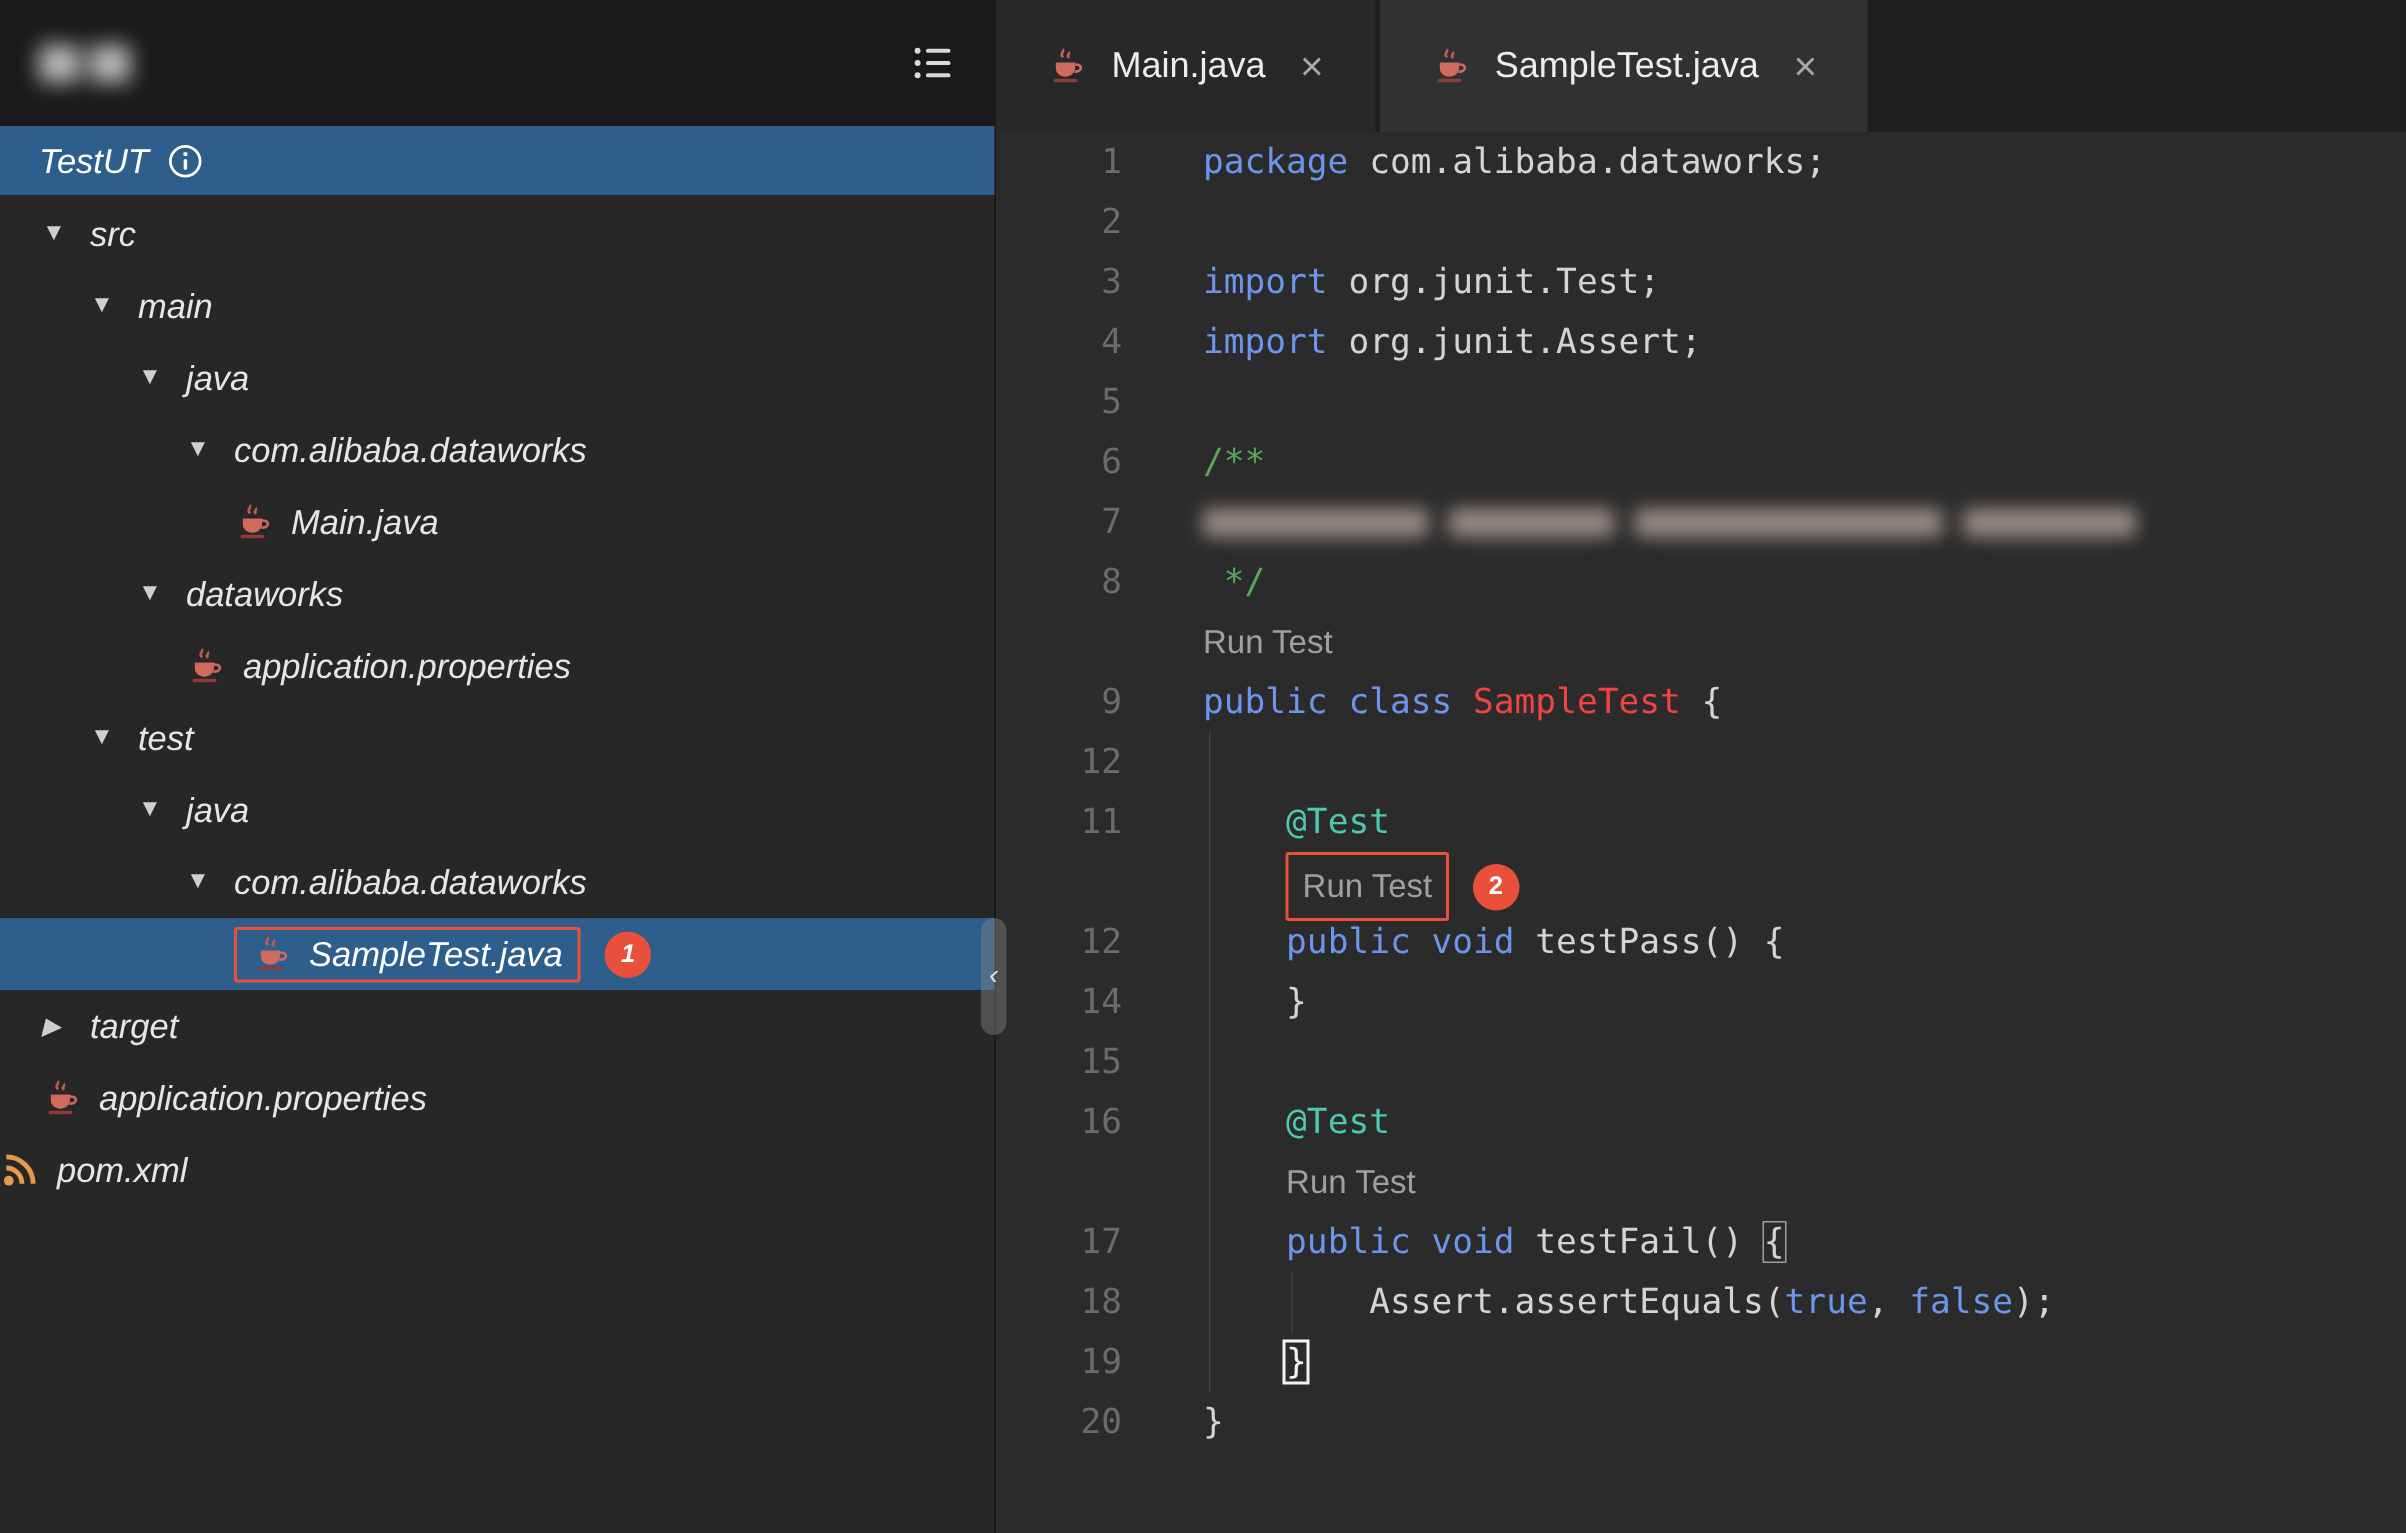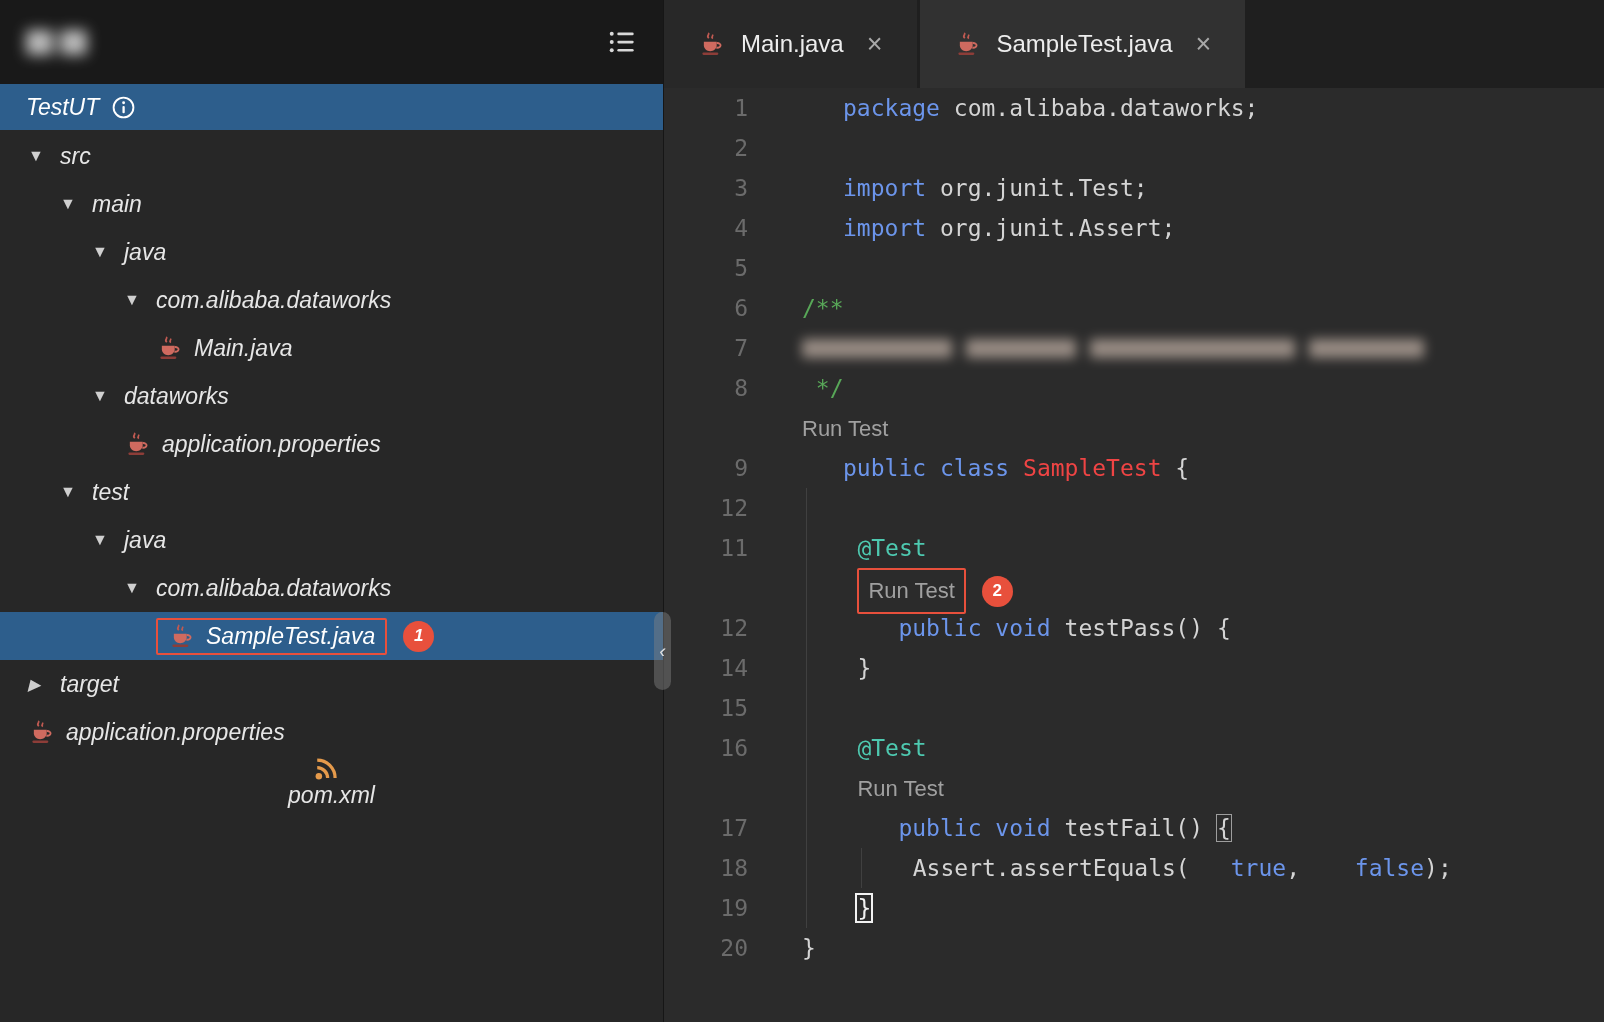--- a/index.html
+++ b/index.html
@@ -46,21 +46,21 @@
   .tab .ficon { width:auto; margin-right:2px; }
   .tab .close { color:#a8a8a8; font-size:27px; margin-left:8px; line-height:1; }
 
   .code { flex:1; font-family:"DejaVu Sans Mono", monospace; font-size:23px;
           padding-top:0; overflow:hidden; }
   .cline { display:flex; height:40px; line-height:40px; }
   .ln { width:84px; flex-shrink:0; text-align:right; color:#6b6b6b; }
   .ctext { display:inline-block; position:relative; height:40px; line-height:40px;
            margin-left:54px; white-space:pre; }
   .guide { position:absolute; top:0; bottom:0; width:1px; background:#404040; }
-  .s-kw  { color:#6c95eb;margin-left:41px; }
+  .s-kw  { color:#6c95eb; }
   .s-pl  { color:#d4d4d4;text-align:center; }
   .s-cm  { color:#58a758; }
   .s-ann { color:#4ec9b0; }
   .s-cls { color:#ef4444; }
   .s-str { color:#ce9168; }
   .s-brk { color:#d4d4d4; outline:1px solid #9d9d9d; }
   .s-cur { color:#f2f2f2; outline:2px solid #f2f2f2; }
   .s-blur { display:inline-flex; gap:14px; align-items:center; height:40px;
             filter:blur(6px); opacity:.8; }
   .s-blur .blob { display:inline-block; height:19px; background:#b3a49a; border-radius:3px; }
@@ -183,21 +183,21 @@
             <svg width="26" height="26" viewBox="0 0 16 16">
               <path d="M6.3 1.2c1.3 1 -1.6 1.7 .4 3.2" stroke="#c05a52" stroke-width="1.1" fill="none"></path>
               <path d="M8.8 2.3c1 .8 -1.2 1.3 .3 2.4" stroke="#c05a52" stroke-width="1.1" fill="none"></path>
               <path d="M3.6 6.6h7.9v2.2c0 2.1-1.8 3.6-4 3.6s-3.9-1.5-3.9-3.6z" fill="#cf6a5f"></path>
               <path d="M11.5 7.4c1.5-.1 2.5.6 2.4 1.5s-1.2 1.5-2.6 1.4" stroke="#cf6a5f" stroke-width="1.1" fill="none"></path>
               <rect x="2.7" y="13.2" width="9.8" height="1.5" rx=".7" fill="#8d3d38"></rect>
             </svg>
           </span>
           <span class="tlabel">application.properties</span>
         </div>
-        <div class="trow" style=" flex-direction: column;">
+        <div class="trow" style="">
           <span class="ficon">
             <svg width="26" height="26" viewBox="0 0 16 16">
               <circle cx="3.6" cy="12.4" r="2" fill="#e59a4b"></circle>
               <path d="M2.6 7.2a6.4 6.4 0 0 1 6.4 6.4" stroke="#e59a4b" stroke-width="2" fill="none"></path>
               <path d="M2.6 2.6a11 11 0 0 1 11 11" stroke="#e59a4b" stroke-width="2" fill="none"></path>
             </svg>
           </span>
           <span class="tlabel">pom.xml</span>
         </div>
       </div>

